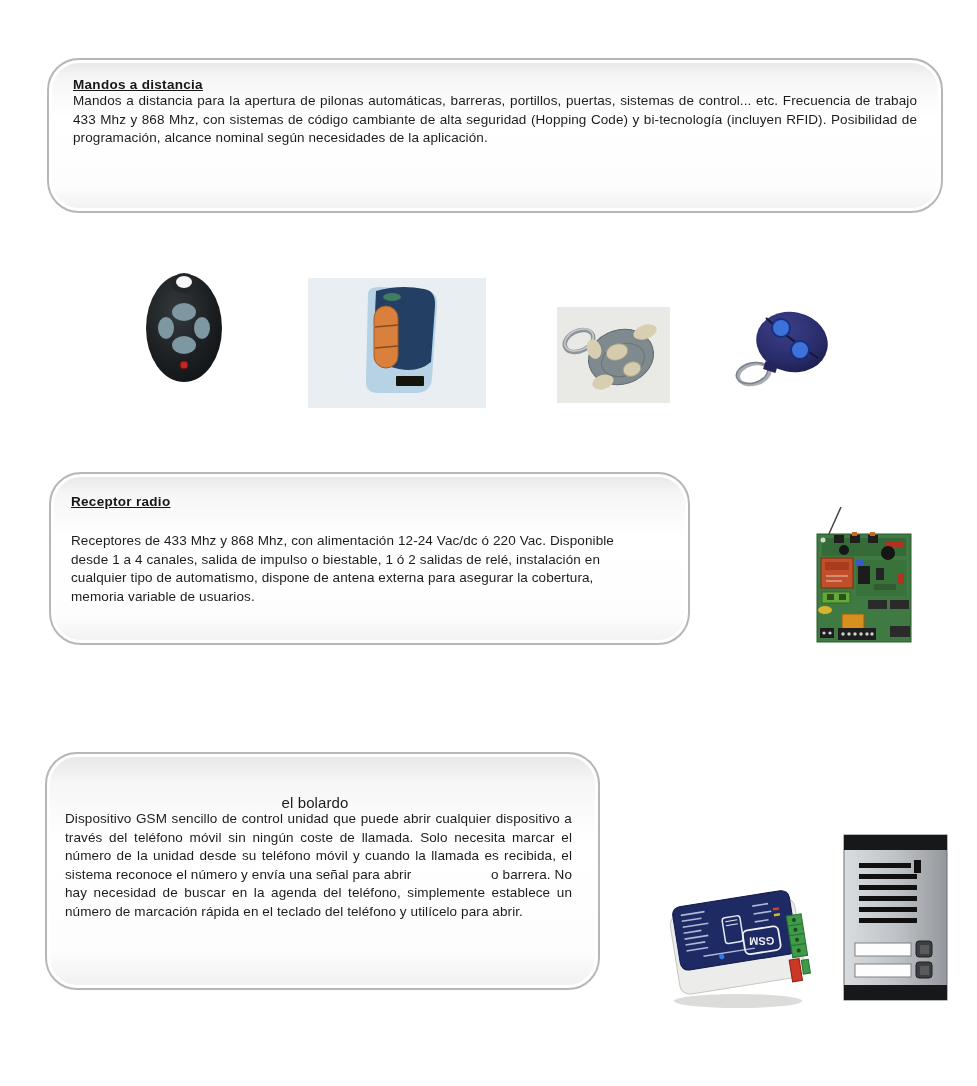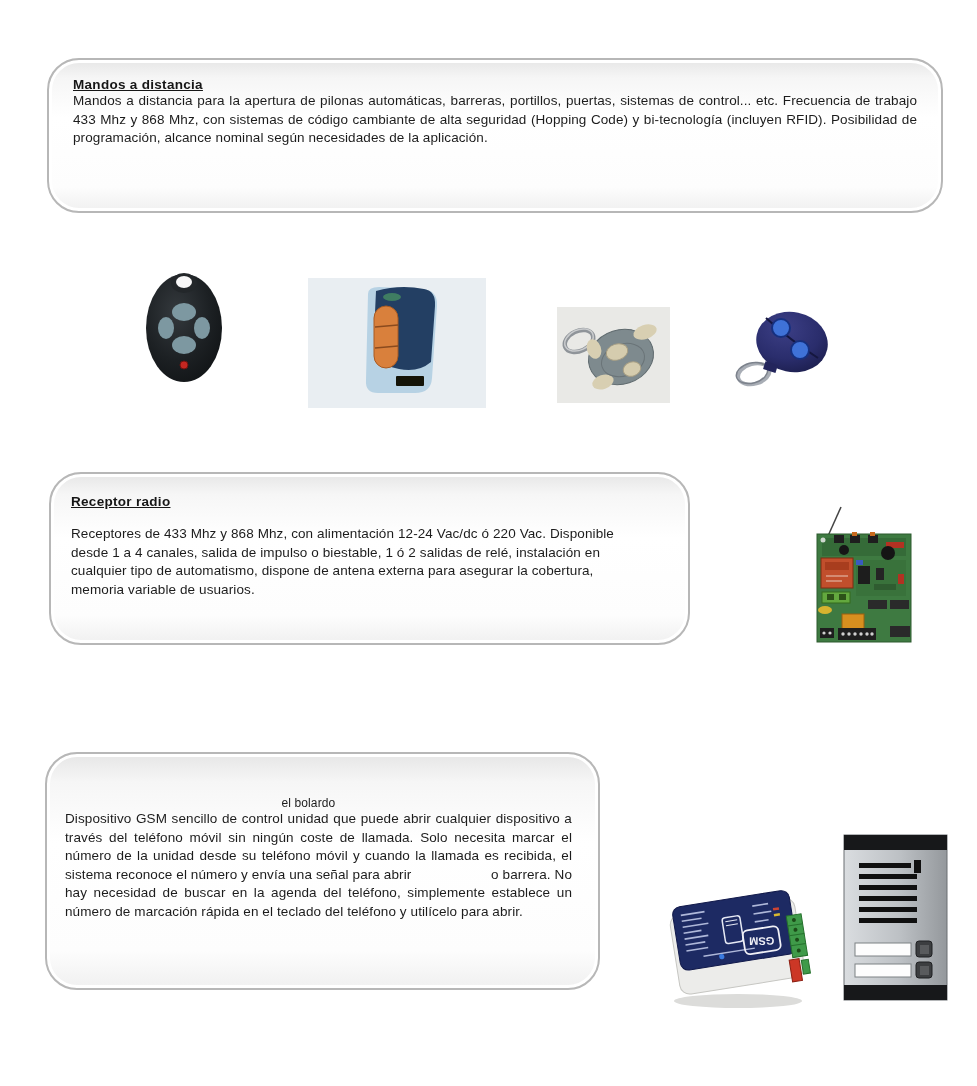--- a/index.html
+++ b/index.html
@@ -32,29 +32,29 @@
     line-height:18.5px;
     letter-spacing:.1px;
     color:#1c1c1c;
   }
   .justify{text-align:justify;}
 
   .box-mandos{left:47px;top:58px;width:896px;height:155px;padding:17px 24px 0 24px;}
   .box-mandos p{}
 
   .box-receptor{left:49px;top:472px;width:641px;height:173px;padding:20px 24px 0 20px;}
-  .box-receptor p{margin-top:16px;max-width:545px;}
+  .box-receptor p{margin-top:23px;max-width:545px;}
 
   .box-gsm{left:45px;top:752px;width:555px;height:238px;padding:32px 26px 0 18px;}
   .box-gsm p{margin-top:24px;max-width:512px;}
 
   .annot-wrap{position:relative;white-space:nowrap;}
   .annotation{
     position:absolute;left:-6px;top:-13px;
-    font-size:12px;line-height:10px;color:#1c1c1c;white-space:nowrap;
+    font-size:15px;line-height:10px;color:#1c1c1c;white-space:nowrap;
   }
   .gap{display:inline-block;width:72px;height:1px;}
 
   .figure{position:absolute;}
   .fig-remote-1{left:100px;top:250px;width:88px;height:120px;}
   .fig-remote-2{left:268px;top:262px;width:178px;height:130px;}
   .fig-remote-3{left:517px;top:291px;width:113px;height:96px;}
   .fig-remote-4{left:678px;top:286px;width:124px;height:90px;}
   .fig-pcb{left:772px;top:488px;width:104px;height:142px;}
   .fig-gsm-module{left:618px;top:858px;width:160px;height:142px;}

